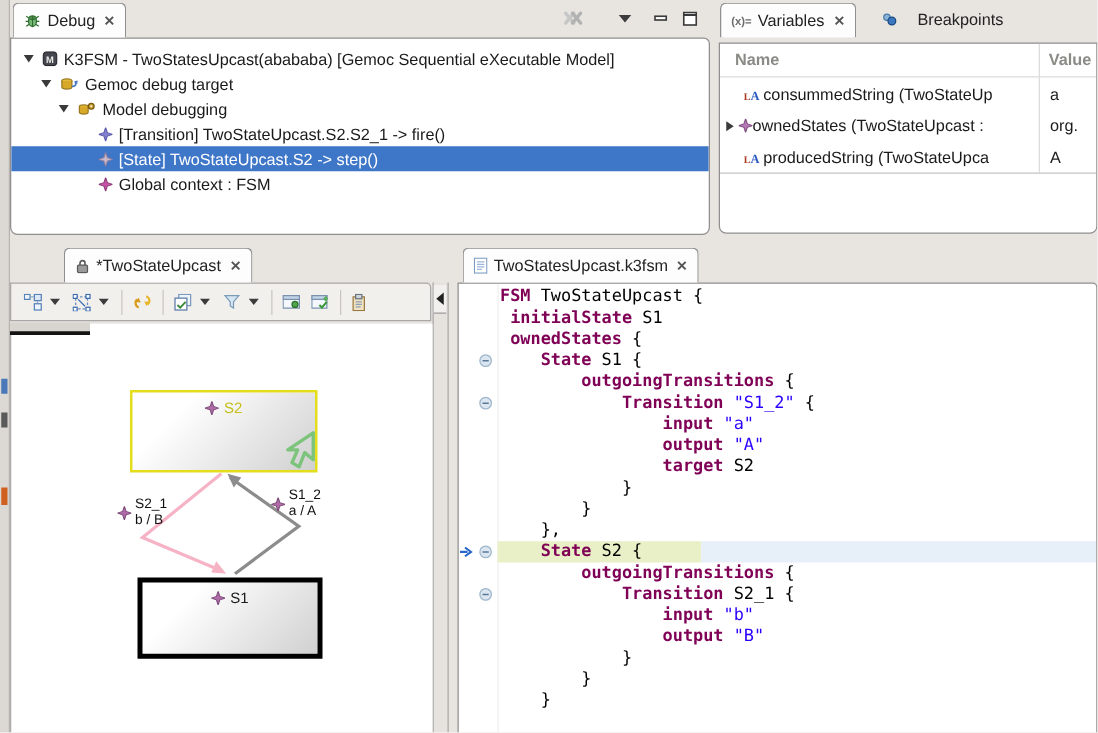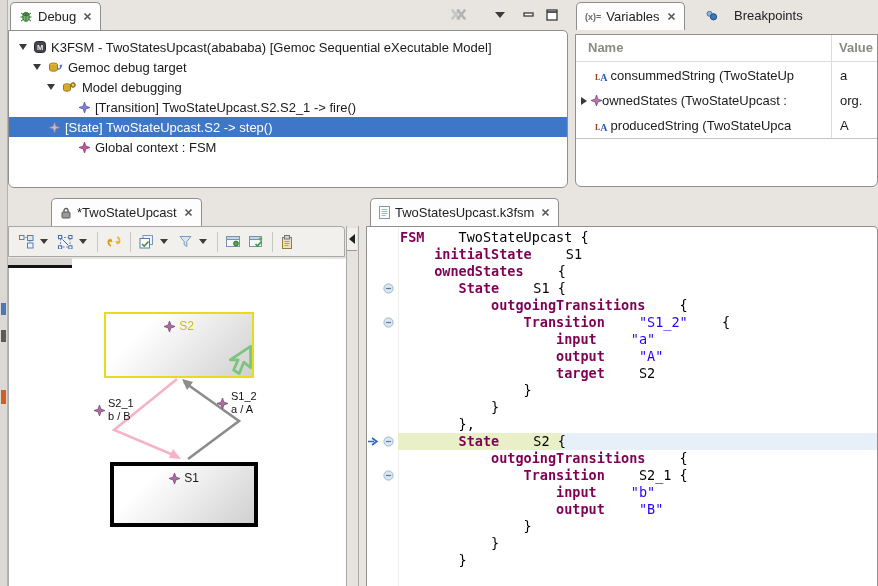--- a/index.html
+++ b/index.html
@@ -33,21 +33,21 @@
   
   .cline{display:flex;height:17px;line-height:17px;font-family:"DejaVu Sans Mono",monospace;font-size:13.5px;white-space:pre;}
   .cl-ann{width:16px;flex:none;}
   .cl-fold{width:15px;flex:none;text-align:center;}
   .cl-txt{position:relative;flex:1;padding-left:2px;}
   .cl-txt span{position:relative;z-index:1;}
   .hlg{position:absolute;left:0;top:0;bottom:0;width:163px;background:var(--current-line-green);}
   .hlb{position:absolute;left:163px;right:0;top:0;bottom:0;background:var(--current-line-blue);}
   .kw{color:var(--keyword-purple);font-weight:bold;}
   .str{color:var(--string-blue);}
-  .pl{color:#000;margin-left:26px;}
+  .pl{color:#000;}
   
   .state-box{position:absolute;background:linear-gradient(135deg,#ffffff 25%,#d0d0d0 100%);}
   .state-label{position:absolute;top:5px;left:0;right:0;display:flex;justify-content:center;align-items:center;gap:4px;font-size:12px;}
   .edge-label{position:absolute;display:flex;align-items:center;gap:3px;font-size:11px;line-height:13px;color:#111;}
   .minibar{position:absolute;background:#d8d5d0;border-bottom:3px solid #141414;z-index:4;}
   svg{display:block;}
 </style>
 </head>
 <body>
 
@@ -145,21 +145,21 @@
           <span>Model debugging</span>
         </div>
         <div class="trow" style="padding-left: 70px;">
           <span class="ticon">
             <svg width="11" height="11" viewBox="0 0 12 12">
               <path d="M6 0L7.5 4.5 12 6 7.5 7.5 6 12 4.5 7.5 0 6 4.5 4.5Z" fill="#8482cc" stroke="#5a58aa" stroke-width="0.9"></path>
             </svg>
           </span>
           <span>[Transition] TwoStateUpcast.S2.S2_1 -&gt; fire()</span>
         </div>
-        <div class="trow sel" style="padding-left: 40px;">
+        <div class="trow sel" style="padding-left: 70px;">
           <span class="ticon">
             <svg width="11" height="11" viewBox="0 0 12 12">
               <path d="M6 0L7.5 4.5 12 6 7.5 7.5 6 12 4.5 7.5 0 6 4.5 4.5Z" fill="#c8b8cc" stroke="#96809c" stroke-width="0.9"></path>
             </svg>
           </span>
           <span>[State] TwoStateUpcast.S2 -&gt; step()</span>
         </div>
         <div class="trow" style="padding-left: 70px;">
           <span class="ticon">
             <svg width="11" height="11" viewBox="0 0 12 12">

